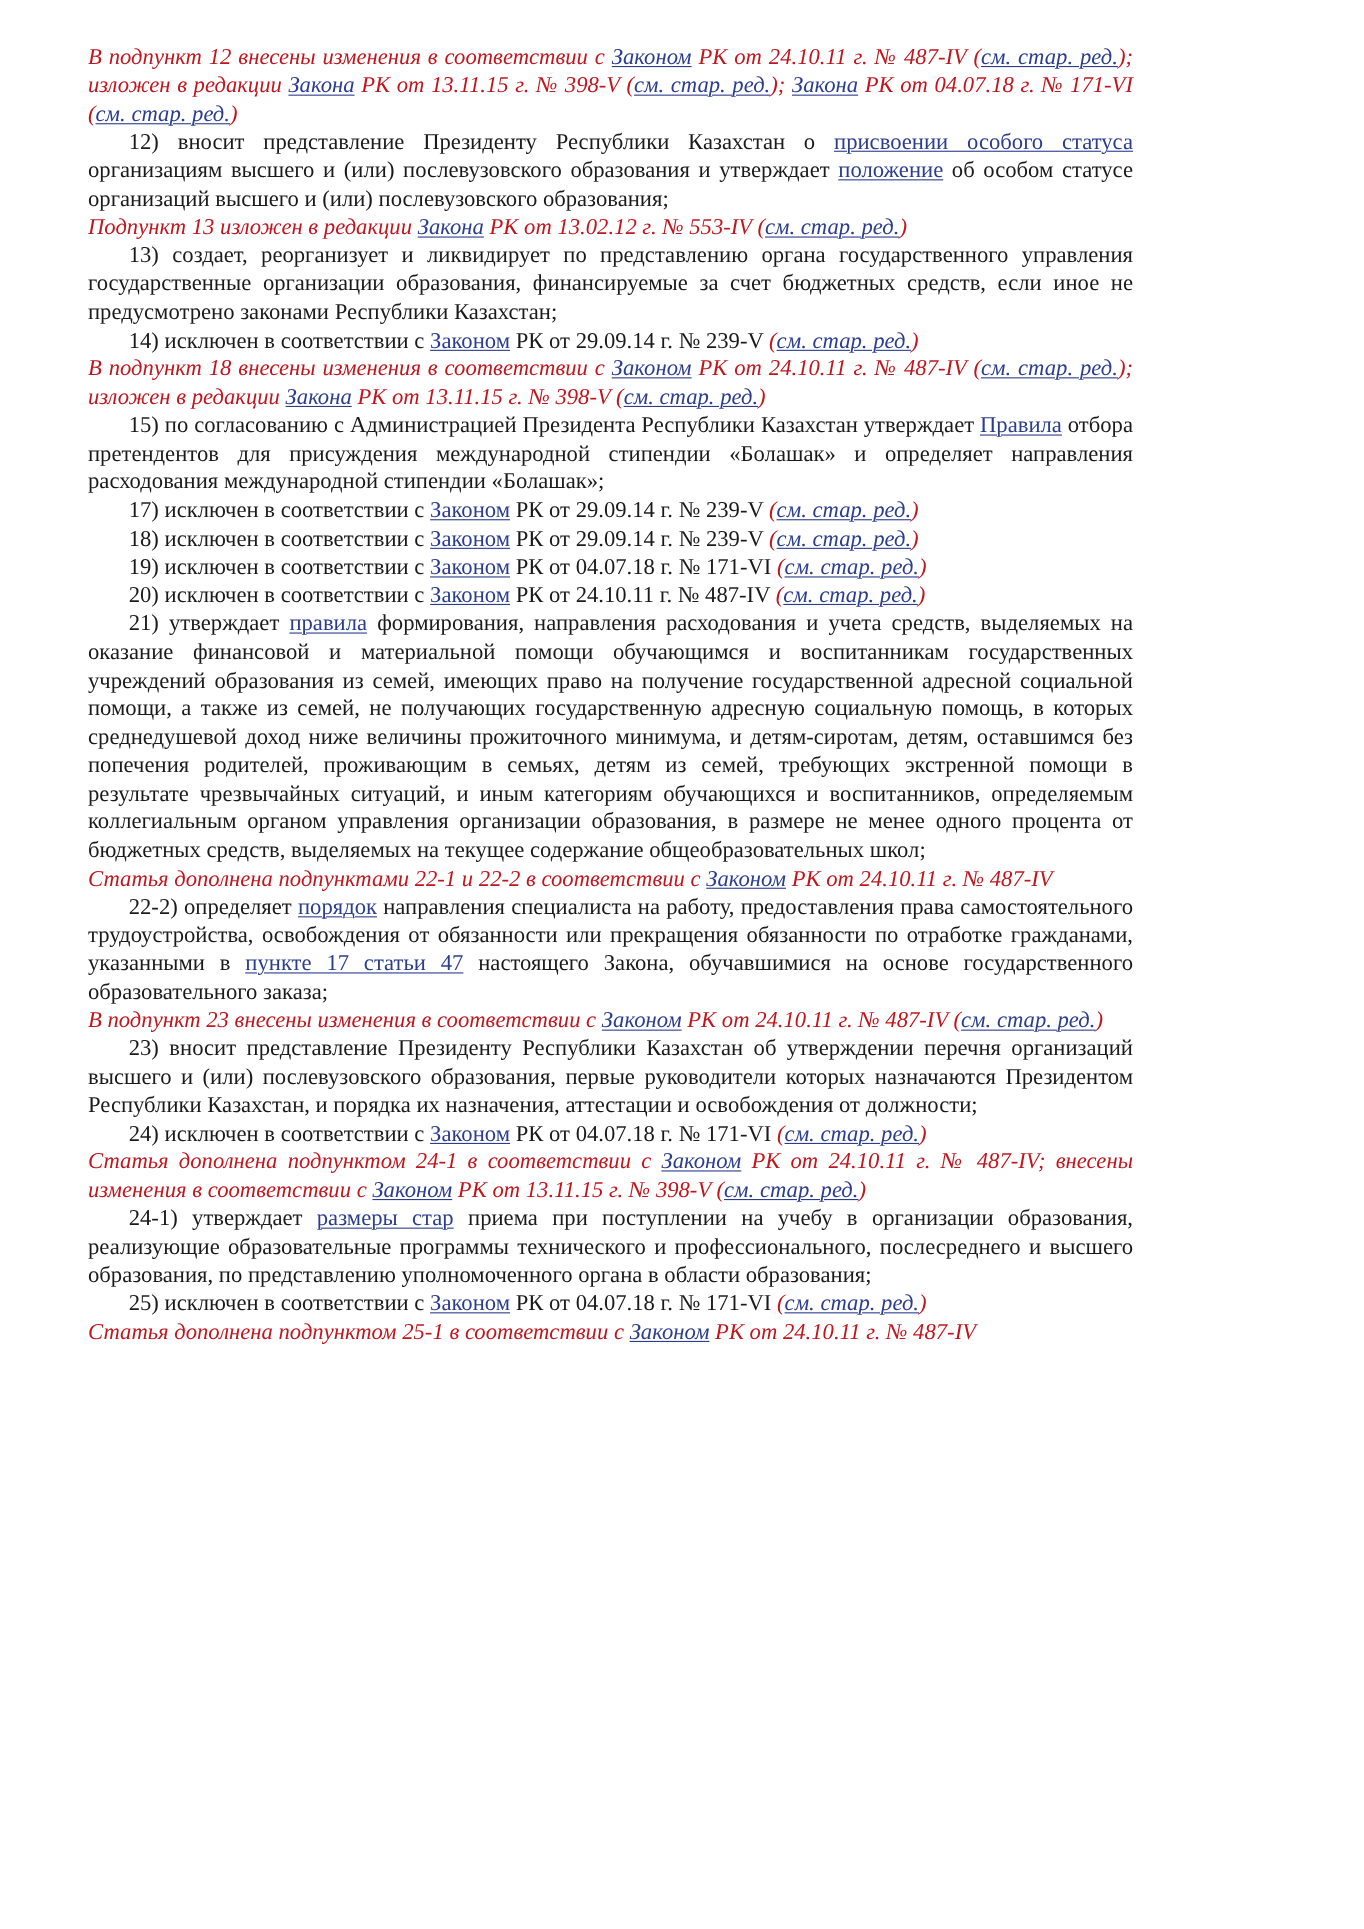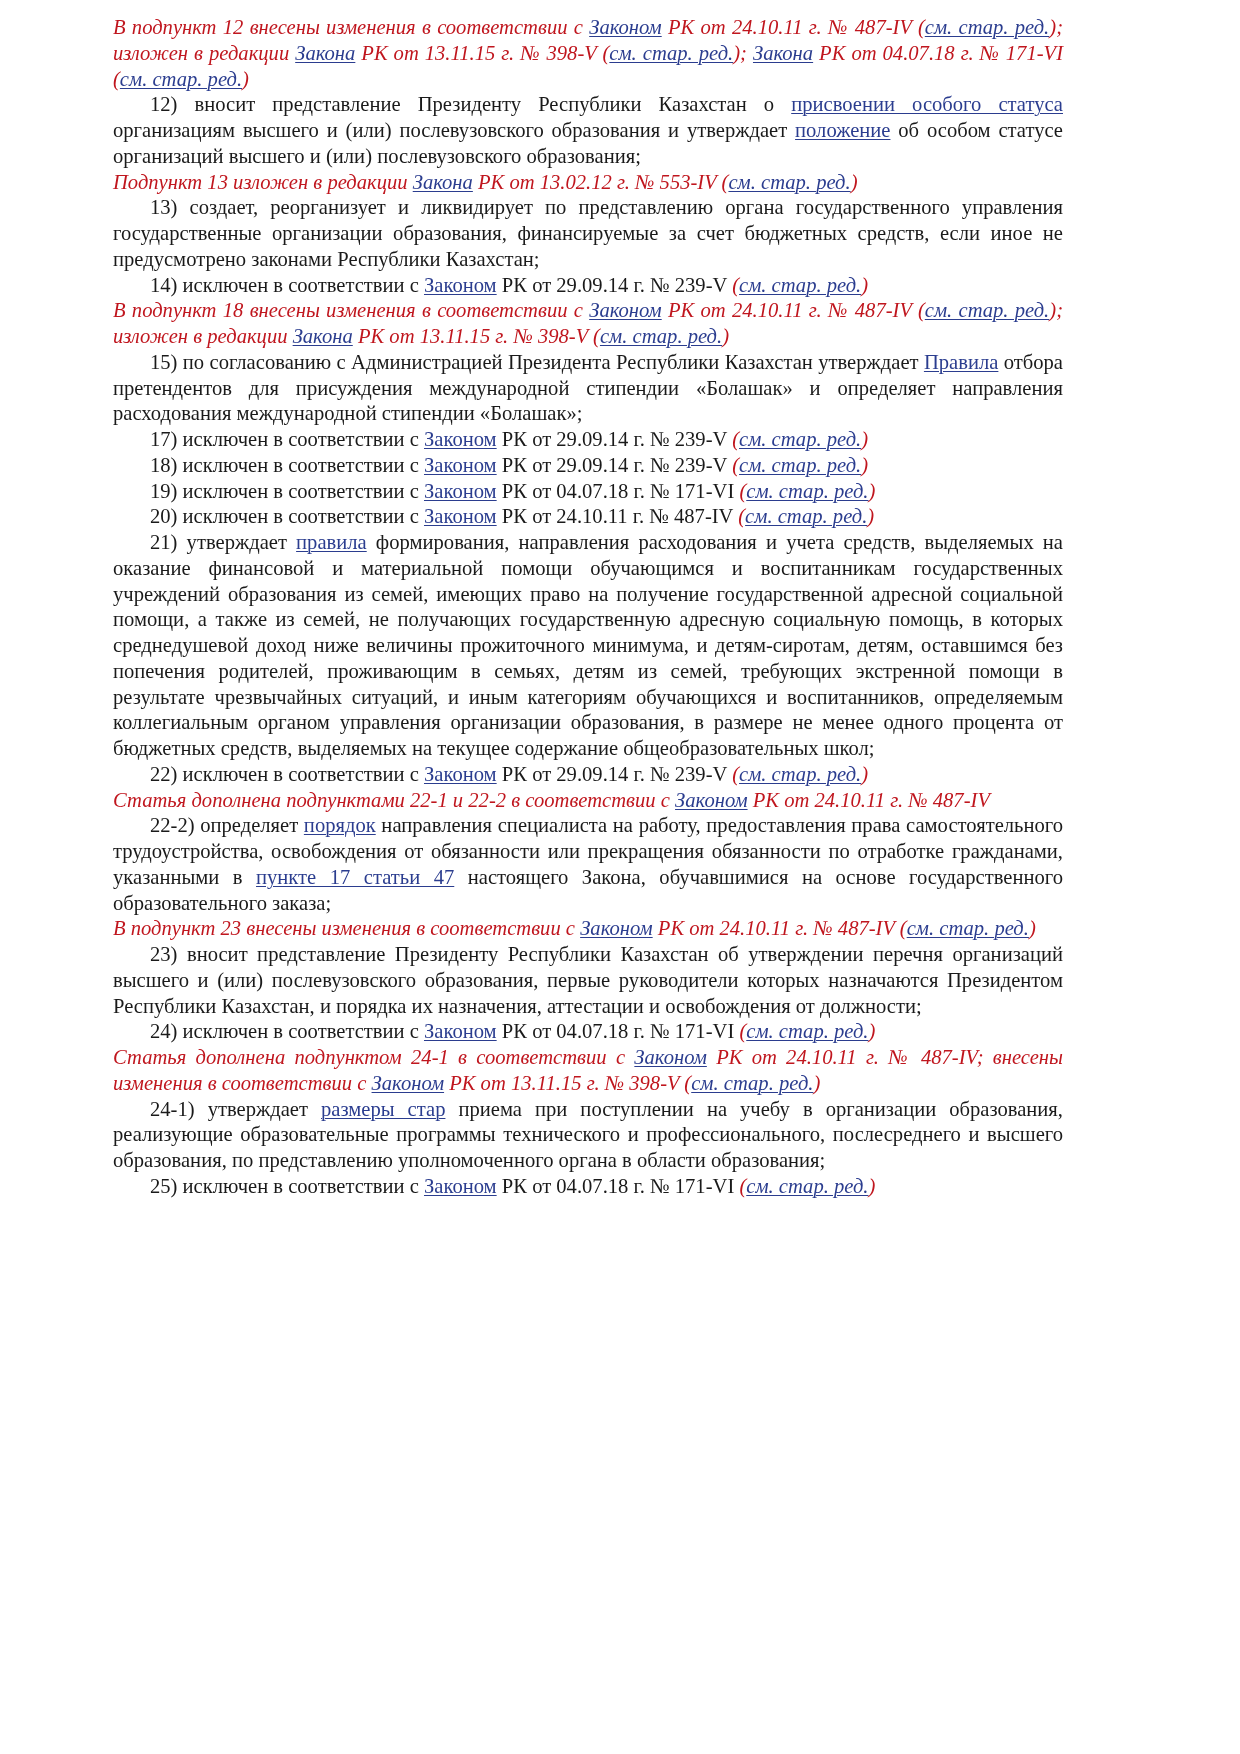--- a/index.html
+++ b/index.html
@@ -1,22 +1,21 @@
 <!DOCTYPE html>
 <html><head>
 <meta charset="utf-8">
 <style>
   html, body { margin: 0; padding: 0; background: #ffffff; }
   body { width: 1240px; height: 1754px; position: relative; overflow: hidden; }
   .page {
-    position: absolute; left: 80px; top: 15px; width: 950px;
+    position: absolute; left: 80px; top: 40px; width: 950px;
     font-family: "Liberation Serif", "DejaVu Serif", serif;
     font-size: 20.6px; line-height: 25.75px; color: #1a1a1a;
     text-align: justify;
-    margin-left: 33px;
   }
   .p { margin: 0; text-indent: 37px; }
   .note { margin: 0; color: #c0161e; font-style: italic; text-indent: 0; }
   .note.justify { text-align: justify; text-align-last: left; }
   a, .lnk { color: #2b3d8f; text-decoration: underline; text-decoration-thickness: 1px; text-underline-offset: 2px; }
   .note .lnk { font-style: italic; }
   .old { color: #c0161e; font-style: italic; }
   .old .lnk { color: #2b3d8f; }
   .p.last-left { text-align-last: left; }
 </style>
@@ -29,22 +28,22 @@
     <p class="note justify"><span>Подпункт 13 изложен в редакции </span><span class="lnk">Закона</span><span> РК от 13.02.12 г. № 553-IV (</span><span class="lnk">см. стар. ред.</span><span>)</span></p>
     <p class="p last-left"><span>13) создает, реорганизует и ликвидирует по представлению органа государственного управления государственные организации образования, финансируемые за счет бюджетных средств, если иное не предусмотрено законами Республики Казахстан;</span></p>
     <p class="p last-left"><span>14) исключен в соответствии с </span><span class="lnk">Законом</span><span> РК от 29.09.14 г. № 239-V </span><span class="old"><span>(</span><span class="lnk">см. стар. ред.</span><span>)</span></span></p>
     <p class="note justify"><span>В подпункт 18 внесены изменения в соответствии с </span><span class="lnk">Законом</span><span> РК от 24.10.11 г. № 487-IV (</span><span class="lnk">см. стар. ред.</span><span>); изложен в редакции </span><span class="lnk">Закона</span><span> РК от 13.11.15 г. № 398-V (</span><span class="lnk">см. стар. ред.</span><span>)</span></p>
     <p class="p last-left"><span>15) по согласованию с Администрацией Президента Республики Казахстан утверждает </span><span class="lnk">Правила</span><span> отбора претендентов для присуждения международной стипендии «Болашак» и определяет направления расходования международной стипендии «Болашак»;</span></p>
     <p class="p last-left"><span>17) исключен в соответствии с </span><span class="lnk">Законом</span><span> РК от 29.09.14 г. № 239-V </span><span class="old"><span>(</span><span class="lnk">см. стар. ред.</span><span>)</span></span></p>
     <p class="p last-left"><span>18) исключен в соответствии с </span><span class="lnk">Законом</span><span> РК от 29.09.14 г. № 239-V </span><span class="old"><span>(</span><span class="lnk">см. стар. ред.</span><span>)</span></span></p>
     <p class="p last-left"><span>19) исключен в соответствии с </span><span class="lnk">Законом</span><span> РК от 04.07.18 г. № 171-VI </span><span class="old"><span>(</span><span class="lnk">см. стар. ред.</span><span>)</span></span></p>
     <p class="p last-left"><span>20) исключен в соответствии с </span><span class="lnk">Законом</span><span> РК от 24.10.11 г. № 487-IV </span><span class="old"><span>(</span><span class="lnk">см. стар. ред.</span><span>)</span></span></p>
     <p class="p last-left"><span>21) утверждает </span><span class="lnk">правила</span><span> формирования, направления расходования и учета средств, выделяемых на оказание финансовой и материальной помощи обучающимся и воспитанникам государственных учреждений образования из семей, имеющих право на получение государственной адресной социальной помощи, а также из семей, не получающих государственную адресную социальную помощь, в которых среднедушевой доход ниже величины прожиточного минимума, и детям-сиротам, детям, оставшимся без попечения родителей, проживающим в семьях, детям из семей, требующих экстренной помощи в результате чрезвычайных ситуаций, и иным категориям обучающихся и воспитанников, определяемым коллегиальным органом управления организации образования, в размере не менее одного процента от бюджетных средств, выделяемых на текущее содержание общеобразовательных школ;</span></p>
-    <p class="p last-left"><span>22) исключен в соответствии с </span><span class="lnk">Законом</span><span> РК от 29.09.14 г. № 239-V </span><span class="old"><span>(</span><span class="lnk">см. стар. ред.</span><span>)</span></span></p>
     <p class="note justify"><span>Статья дополнена подпунктами 22-1 и 22-2 в соответствии с </span><span class="lnk">Законом</span><span> РК от 24.10.11 г. № 487-IV</span></p>
     <p class="p last-left"><span>22-2) определяет </span><span class="lnk">порядок</span><span> направления специалиста на работу, предоставления права самостоятельного трудоустройства, освобождения от обязанности или прекращения обязанности по отработке гражданами, указанными в </span><span class="lnk">пункте 17 статьи 47</span><span> настоящего Закона, обучавшимися на основе государственного образовательного заказа;</span></p>
     <p class="note justify"><span>В подпункт 23 внесены изменения в соответствии с </span><span class="lnk">Законом</span><span> РК от 24.10.11 г. № 487-IV (</span><span class="lnk">см. стар. ред.</span><span>)</span></p>
     <p class="p last-left"><span>23) вносит представление Президенту Республики Казахстан об утверждении перечня организаций высшего и (или) послевузовского образования, первые руководители которых назначаются Президентом Республики Казахстан, и порядка их назначения, аттестации и освобождения от должности;</span></p>
     <p class="p last-left"><span>24) исключен в соответствии с </span><span class="lnk">Законом</span><span> РК от 04.07.18 г. № 171-VI </span><span class="old"><span>(</span><span class="lnk">см. стар. ред.</span><span>)</span></span></p>
     <p class="note justify"><span>Статья дополнена подпунктом 24-1 в соответствии с </span><span class="lnk">Законом</span><span> РК от 24.10.11 г. № 487-IV; внесены изменения в соответствии с </span><span class="lnk">Законом</span><span> РК от 13.11.15 г. № 398-V (</span><span class="lnk">см. стар. ред.</span><span>)</span></p>
     <p class="p last-left"><span>24-1) утверждает </span><span class="lnk">размеры стар</span><span> приема при поступлении на учебу в организации образования, реализующие образовательные программы технического и профессионального, послесреднего и высшего образования, по представлению уполномоченного органа в области образования;</span></p>
     <p class="p last-left"><span>25) исключен в соответствии с </span><span class="lnk">Законом</span><span> РК от 04.07.18 г. № 171-VI </span><span class="old"><span>(</span><span class="lnk">см. стар. ред.</span><span>)</span></span></p>
+    <p class="note justify"><span>Статья дополнена подпунктом 25-1 в соответствии с </span><span class="lnk">Законом</span><span> РК от 24.10.11 г. № 487-IV</span></p>
   </div>
 
 </body></html>

